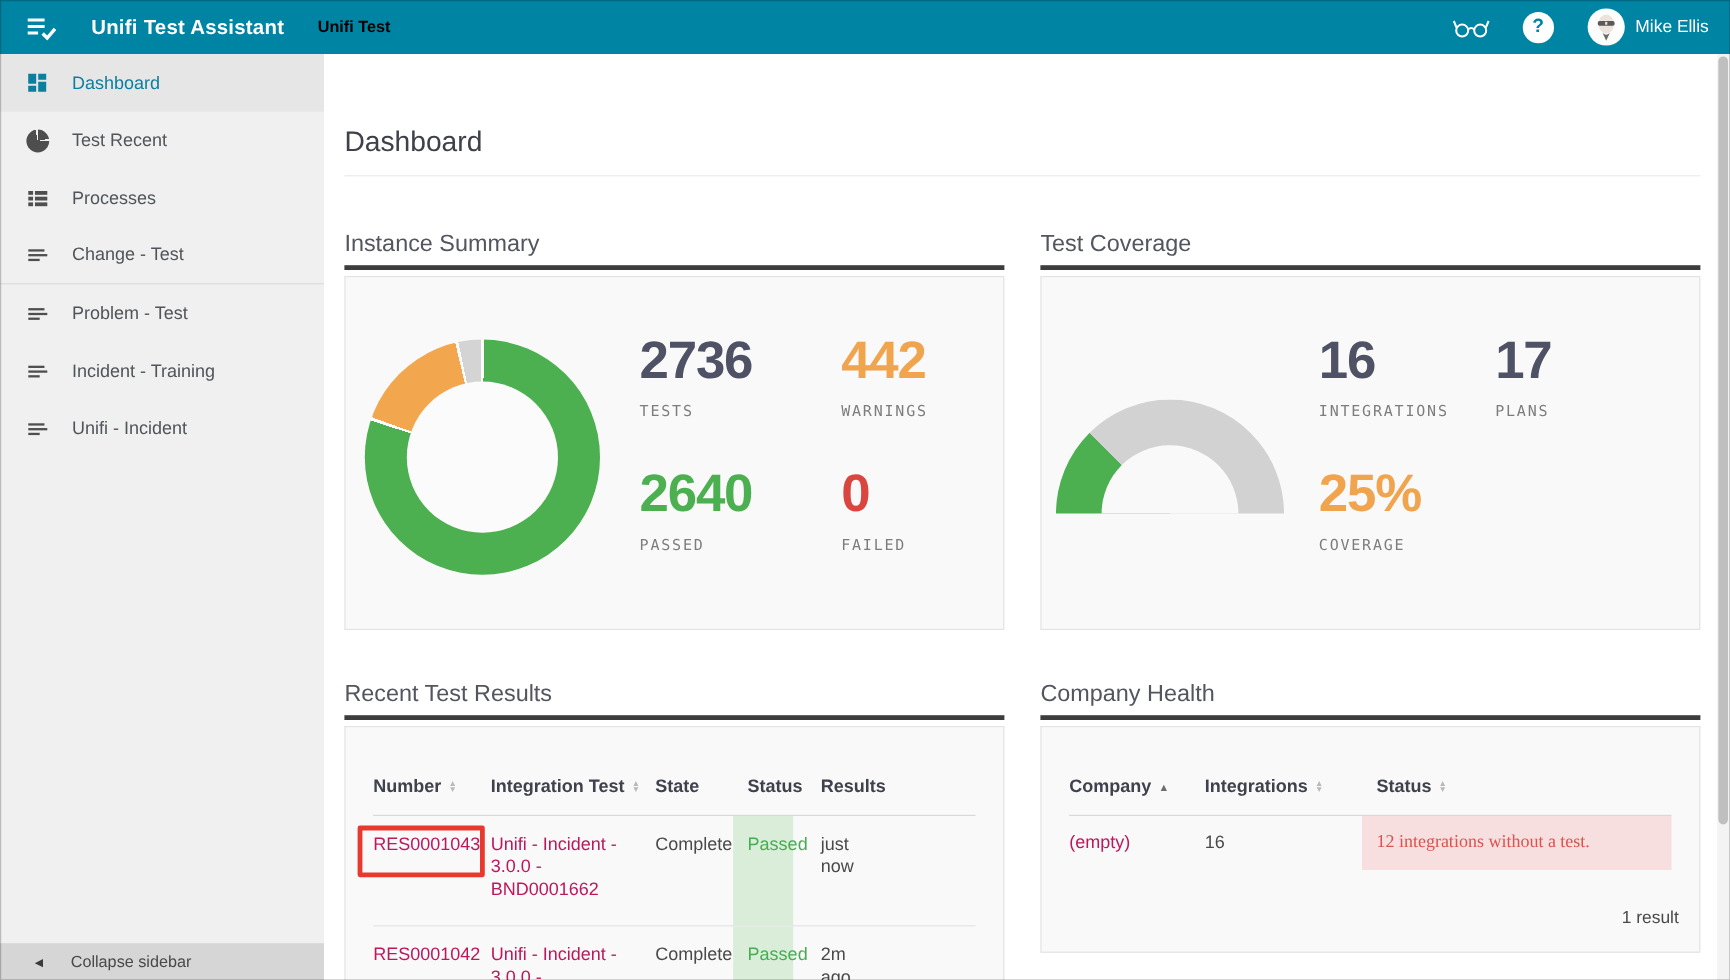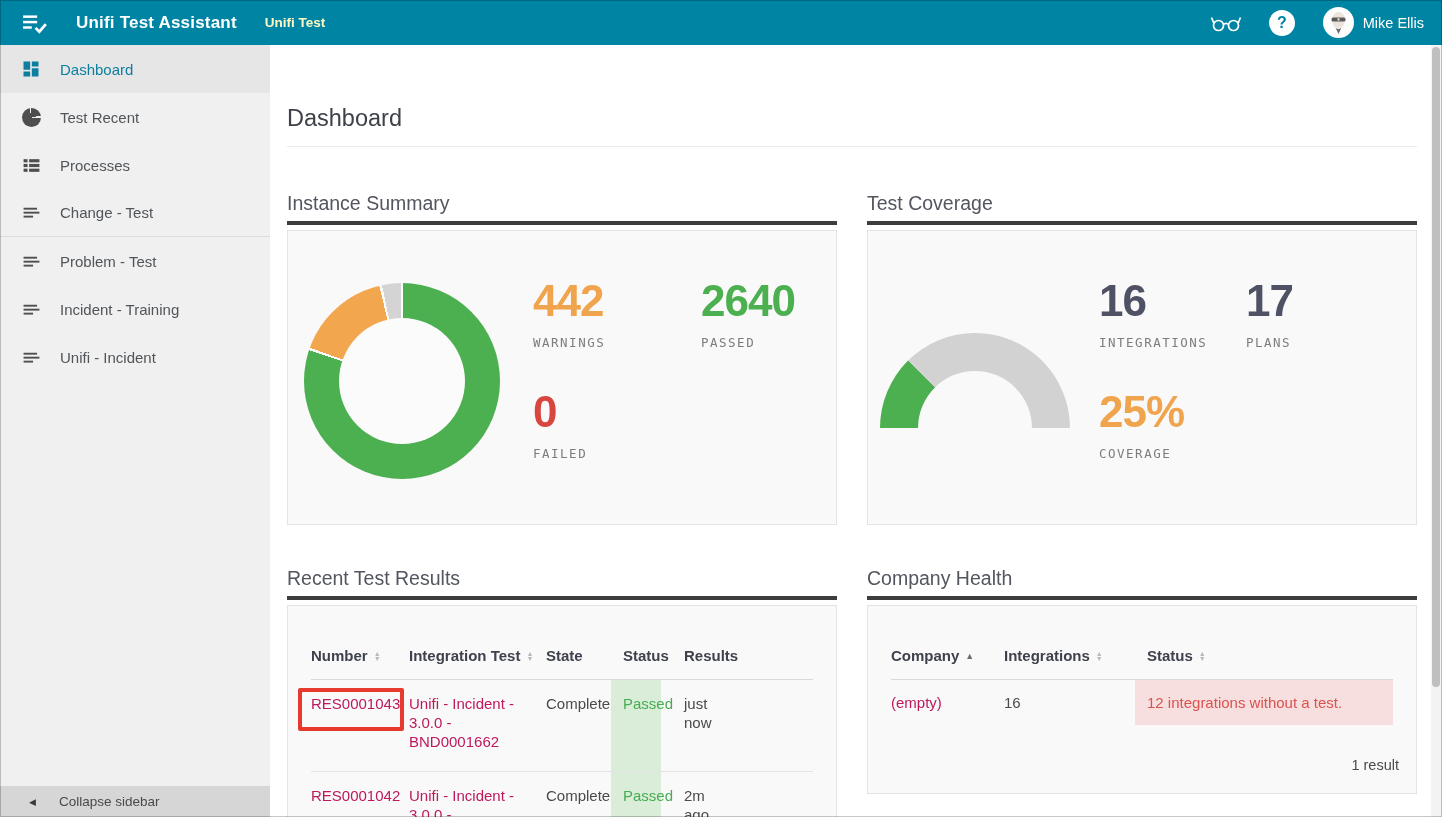--- a/index.html
+++ b/index.html
@@ -8,21 +8,21 @@
     font-family:"Liberation Sans", sans-serif;
     background:#fff; color:#4a4a4a; position:relative;
   }
   body::after{ content:""; position:absolute; inset:0; box-shadow:inset 0 0 0 1px rgba(0,0,0,.22); pointer-events:none; z-index:99;}
 
   
   .topbar{ position:absolute; top:0; left:0; width:1442px; height:45px;
     background:#0084a4; display:flex; align-items:center; z-index:10;}
   .topbar .menu-btn{ margin-left:20px; width:30px; height:26px; display:flex; align-items:center; justify-content:center; cursor:pointer;}
   .topbar .app-title{ color:#fff; font-size:17px; font-weight:bold; margin-left:26px; letter-spacing:.2px;}
-  .topbar .instance{ color:#fef9c3; font-size:13.5px; font-weight:bold; margin-left:28px;}
+  .topbar .instance{ color:#000000; font-size:13.5px; font-weight:bold; margin-left:28px;}
   .topbar .right{ margin-left:auto; display:flex; align-items:center; margin-right:18px;}
   .glasses{ width:34px; height:26px; margin-right:26px; cursor:pointer;}
   .help{ width:26px; height:26px; border-radius:50%; background:#fff; color:#0084a4;
     font-size:16px; font-weight:bold; display:flex; align-items:center; justify-content:center; margin-right:28px; cursor:pointer;}
   .avatar{ width:31px; height:31px; border-radius:50%; background:#fdfdfd; margin-right:9px; cursor:pointer; overflow:hidden; display:flex; align-items:center; justify-content:center;}
   .user-name{ color:#fff; font-size:14.5px; }
 
   
   .sidebar{ position:absolute; top:45px; left:0; width:270px; height:772px; background:#f0f0f0;}
   .side-item{ height:48px; display:flex; align-items:center; padding-left:19px; cursor:pointer; color:#50555a; font-size:15px;}
@@ -74,21 +74,21 @@
   .sort-asc{ margin-left:6px; font-size:9px; color:#6d6d6d;}
   .trow{ border-bottom:1px solid #e4e4e4; }
   .trow:last-child{ border-bottom:none; }
   .td{ padding:14px 10px 20px 0; line-height:19px; color:#4a4a4a;}
   a.lnk{ color:#be185d; text-decoration:none; cursor:pointer;}
   .td.status-cell{ background:#d9edd9; color:#47ad52; padding-left:12px; margin-right:8px;}
   .th.status-h{ padding-left:12px;}
   .td.tested span{ display:block; width:45px;}
   .td.tested{ padding-left:15px;}
   .health .td{ padding:0 10px 0 0; height:45px; display:flex; align-items:center;}
-  .health .td.alert{ background:#f7dfdf; color:#d9534f; padding-left:12px; margin-right:0;}
+  .health .td.alert{ background:#f7dfdf; color:#d9534f; padding-left:12px; margin-right:0;font-family:Liberation Serif, serif;}
   .result-count{ position:absolute; right:17px; bottom:20px; font-size:14.5px; color:#4a4a4a;}
 
   
   .annotation{ position:absolute; left:298px; top:688px; width:106px; height:43px;
     border:4px solid #e8392e; border-radius:2px; z-index:50; pointer-events:none;}
 
   
   .scrollbar{ position:absolute; top:45px; right:0; width:11px; height:772px; background:#f3f3f3; z-index:20;}
   .scroll-thumb{ position:absolute; left:1px; top:2px; width:8px; height:640px; background:#bfbfbf; border-radius:4px; cursor:pointer;}
 
@@ -213,20 +213,24 @@
 
   <div class="grid">
 
     <section class="section">
       <h2 class="sec-title">Instance Summary</h2>
       <div class="sec-rule"></div>
       <div class="card summary">
         <div class="donut" id="donut" style="background: conic-gradient(rgb(251, 251, 251) 0deg, rgb(251, 251, 251) 0.8deg, rgb(76, 175, 80) 0.8deg, rgb(76, 175, 80) 288.28deg, rgb(251, 251, 251) 288.28deg, rgb(251, 251, 251) 289.88deg, rgb(242, 166, 78) 289.88deg, rgb(242, 166, 78) 346.6deg, rgb(251, 251, 251) 346.6deg, rgb(251, 251, 251) 348.2deg, rgb(212, 212, 212) 348.2deg, rgb(212, 212, 212) 359.2deg, rgb(251, 251, 251) 359.2deg, rgb(251, 251, 251) 360deg);"></div>
         <div class="stats">
           <div class="stat">
+            <div class="val" style="color: rgb(79, 81, 101);">2736</div>
+            <div class="lab">TESTS</div>
+          </div>
+          <div class="stat">
             <div class="val" style="color: rgb(240, 164, 78);">442</div>
             <div class="lab">WARNINGS</div>
           </div>
           <div class="stat">
             <div class="val" style="color: rgb(76, 175, 80);">2640</div>
             <div class="lab">PASSED</div>
           </div>
           <div class="stat">
             <div class="val" style="color: rgb(217, 70, 63);">0</div>
             <div class="lab">FAILED</div>

